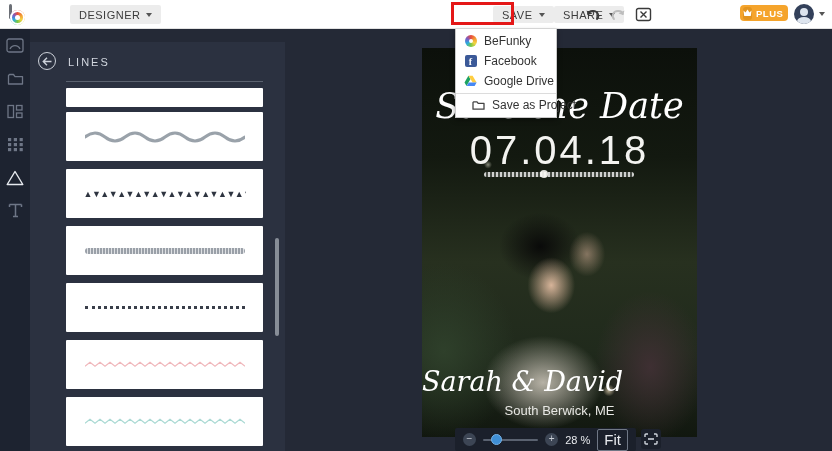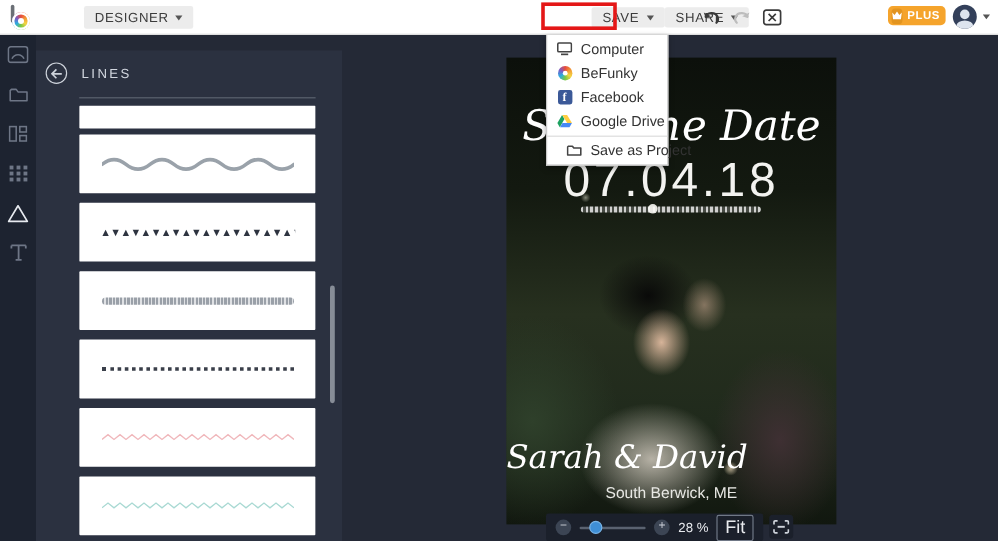--- a/index.html
+++ b/index.html
@@ -176,29 +176,20 @@
     <div class="avatar">
       <div class="head"></div>
         <div class="body"></div>
     </div>
     <span class="caret avatar-caret"></span>
   </div>
 
   <div class="save-menu" id="save-menu">
       <div class="menu-item">
         <span class="mi-icon">
-          <svg width="13" height="12" viewBox="0 0 13 12">
-            <rect x="0.8" y="0.8" width="11.4" height="7.4" rx="1" fill="none" stroke="#444" stroke-width="1.3"></rect>
-            <rect x="3.5" y="9.6" width="6" height="1.4" fill="#444"></rect>
-          </svg>
-        </span>
-        <span>Computer</span>
-      </div>
-      <div class="menu-item">
-        <span class="mi-icon">
           <span class="bf-wheel"></span>
         </span>
         <span>BeFunky</span>
       </div>
       <div class="menu-item">
         <span class="mi-icon">
           <span class="fb-sq">f</span>
         </span>
         <span>Facebook</span>
       </div>

